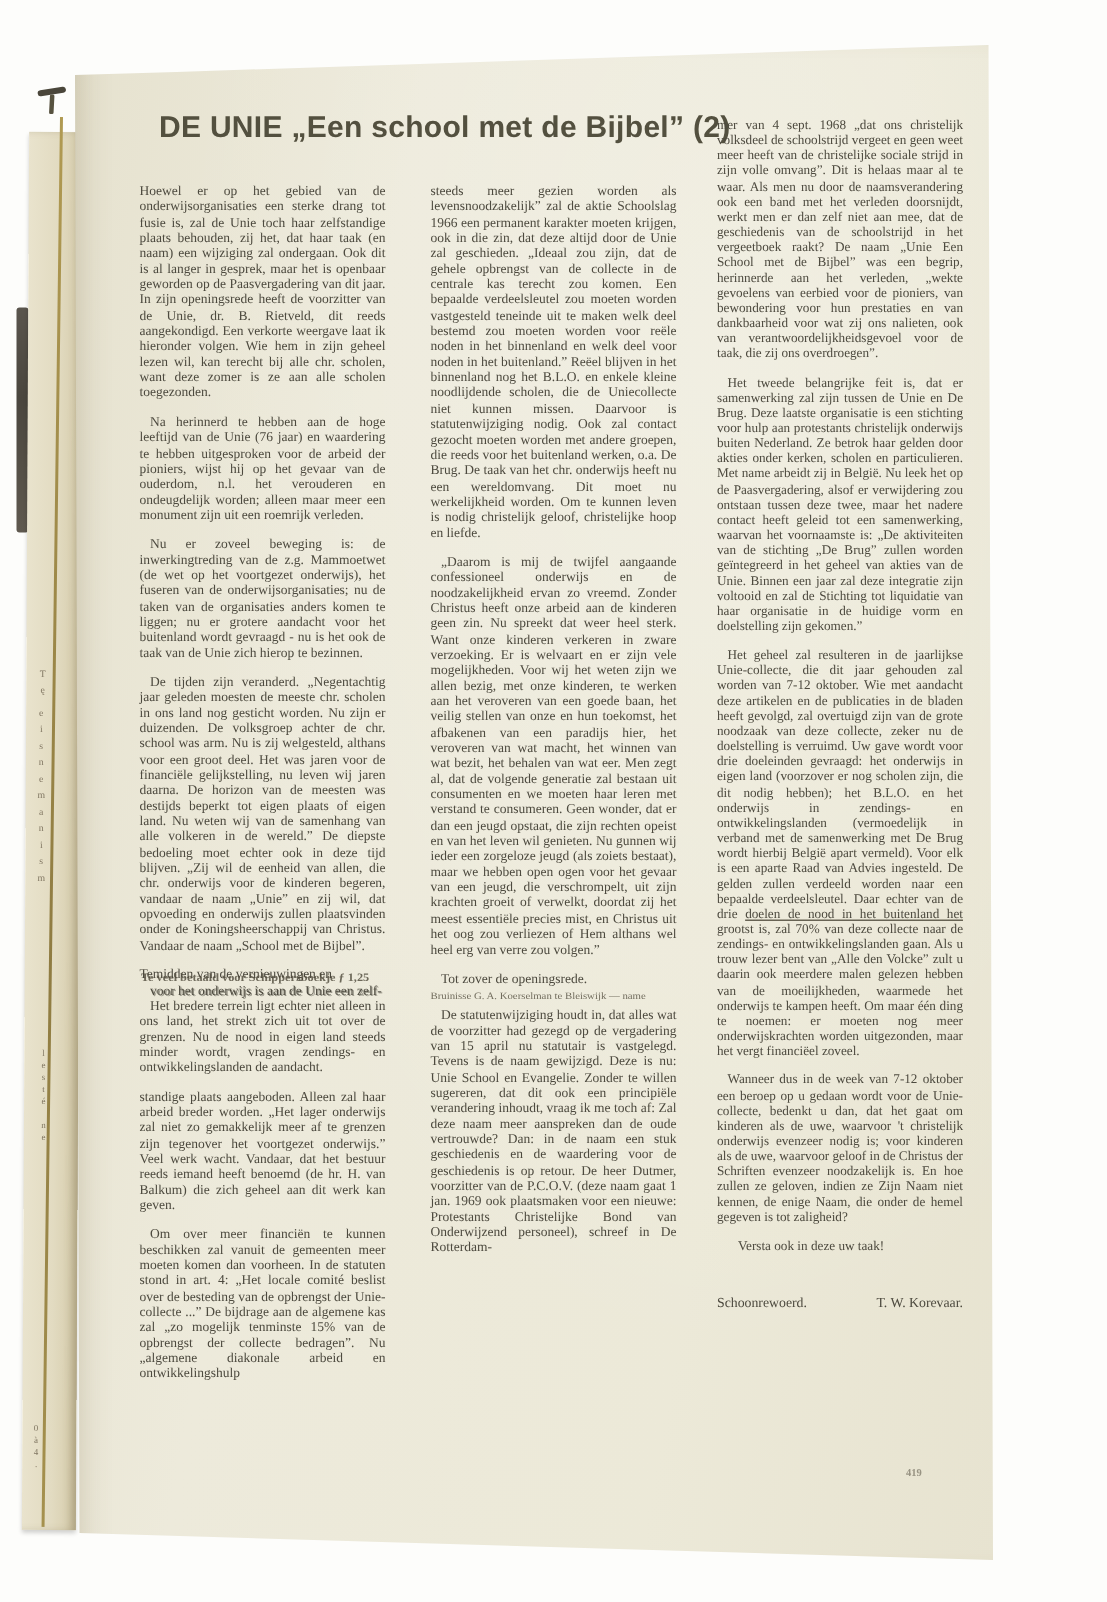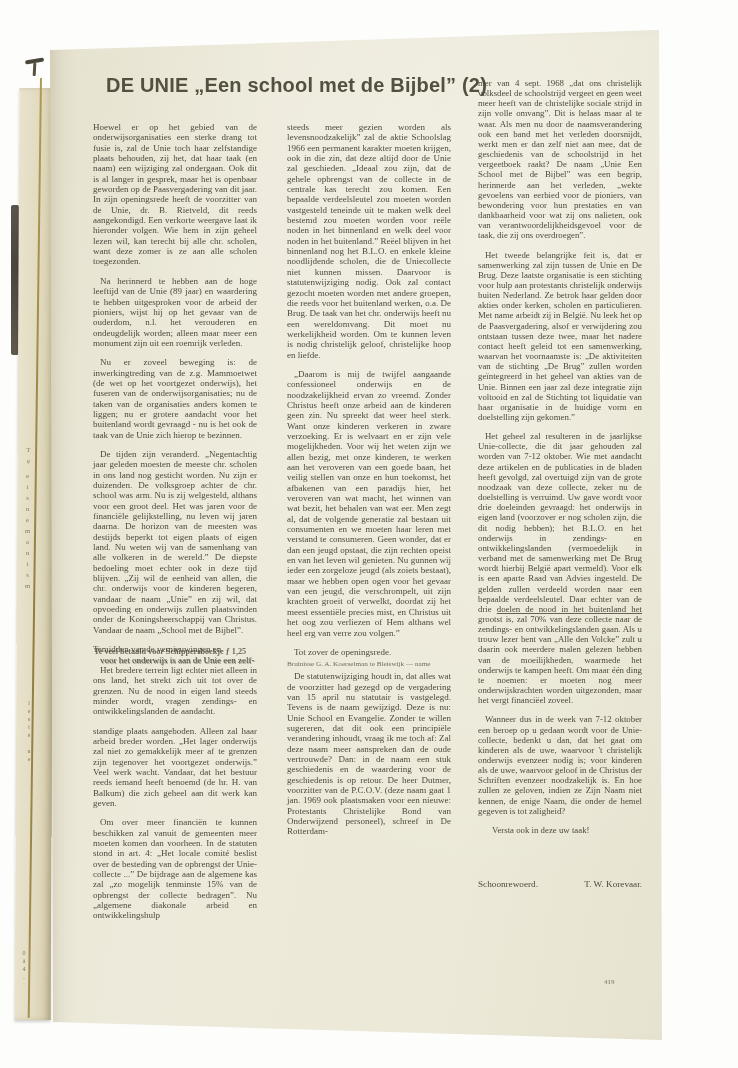--- a/index.html
+++ b/index.html
@@ -96,21 +96,21 @@
     color:rgba(80,75,60,.8);filter:blur(.5px);transform:scaleY(.9);
     white-space:nowrap;overflow:hidden;
   }
   .p-underline u{
     text-decoration-color:rgba(80,75,60,.85);
     text-underline-offset:1px;
   }
   .call{text-indent:14px;margin-bottom:0;}
   .sig{
     display:flex;justify-content:space-between;
-    margin-top:44px;font-size:9.2px;color:#4d4a3f;
+    margin-top:28px;font-size:9.2px;color:#4d4a3f;
   }
   .pagenum{
     position:absolute;left:556px;top:950px;
     font-size:7px;font-weight:bold;color:rgba(85,80,65,.55);
     filter:blur(.3px);
   }
 </style>
 </head>
 <body>
 
@@ -126,21 +126,21 @@
 <div class="staple-stem"></div>
 <div class="gutter-line"></div>
 
 <div class="page">
   <div class="page-inner"></div>
 
   <h1 class="title">DE UNIE „Een school met de Bijbel” (2)</h1>
 
   <div class="col col1">
     <p class="para flush">Hoewel er op het gebied van de onderwijsorganisaties een sterke drang tot fusie is, zal de Unie toch haar zelfstandige plaats behouden, zij het, dat haar taak (en naam) een wijziging zal ondergaan. Ook dit is al langer in gesprek, maar het is openbaar geworden op de Paasvergadering van dit jaar. In zijn openingsrede heeft de voorzitter van de Unie, dr. B. Rietveld, dit reeds aangekondigd. Een verkorte weergave laat ik hieronder volgen. Wie hem in zijn geheel lezen wil, kan terecht bij alle chr. scholen, want deze zomer is ze aan alle scholen toegezonden.</p>
-    <p class="para">Na herinnerd te hebben aan de hoge leeftijd van de Unie (89 jaar) en waardering te hebben uitgesproken voor de arbeid der pioniers, wijst hij op het gevaar van de ouderdom, n.l. het verouderen en ondeugdelijk worden; alleen maar meer een monument zijn uit een roemrijk verleden.</p>
+    <p class="para">Na herinnerd te hebben aan de hoge leeftijd van de Unie (76 jaar) en waardering te hebben uitgesproken voor de arbeid der pioniers, wijst hij op het gevaar van de ouderdom, n.l. het verouderen en ondeugdelijk worden; alleen maar meer een monument zijn uit een roemrijk verleden.</p>
     <p class="para">Nu er zoveel beweging is: de inwerkingtreding van de z.g. Mammoetwet (de wet op het voortgezet onderwijs), het fuseren van de onderwijsorganisaties; nu de taken van de organisaties anders komen te liggen; nu er grotere aandacht voor het buitenland wordt gevraagd - nu is het ook de taak van de Unie zich hierop te bezinnen.</p>
     <p class="para">De tijden zijn veranderd. „Negentachtig jaar geleden moesten de meeste chr. scholen in ons land nog gesticht worden. Nu zijn er duizenden. De volksgroep achter de chr. school was arm. Nu is zij welgesteld, althans voor een groot deel. Het was jaren voor de financiële gelijkstelling, nu leven wij jaren daarna. De horizon van de meesten was destijds beperkt tot eigen plaats of eigen land. Nu weten wij van de samenhang van alle volkeren in de wereld.” De diepste bedoeling moet echter ook in deze tijd blijven. „Zij wil de eenheid van allen, die chr. onderwijs voor de kinderen begeren, vandaar de naam „Unie” en zij wil, dat opvoeding en onderwijs zullen plaatsvinden onder de Koningsheerschappij van Christus. Vandaar de naam „School met de Bijbel”.</p>
     <div class="overprint">
       <div class="op-line">
         <span class="op-main">Temidden van de vernieuwingen en</span>
         <span class="op-ghost">Te veel betaald voor Schippersboekje ƒ 1,25</span>
       </div>
       <p class="para op2">voor het onderwijs is aan de Unie een zelf-</p>
     </div>
     <p class="para">Het bredere terrein ligt echter niet alleen in ons land, het strekt zich uit tot over de grenzen. Nu de nood in eigen land steeds minder wordt, vragen zendings- en ontwikkelingslanden de aandacht.</p>

